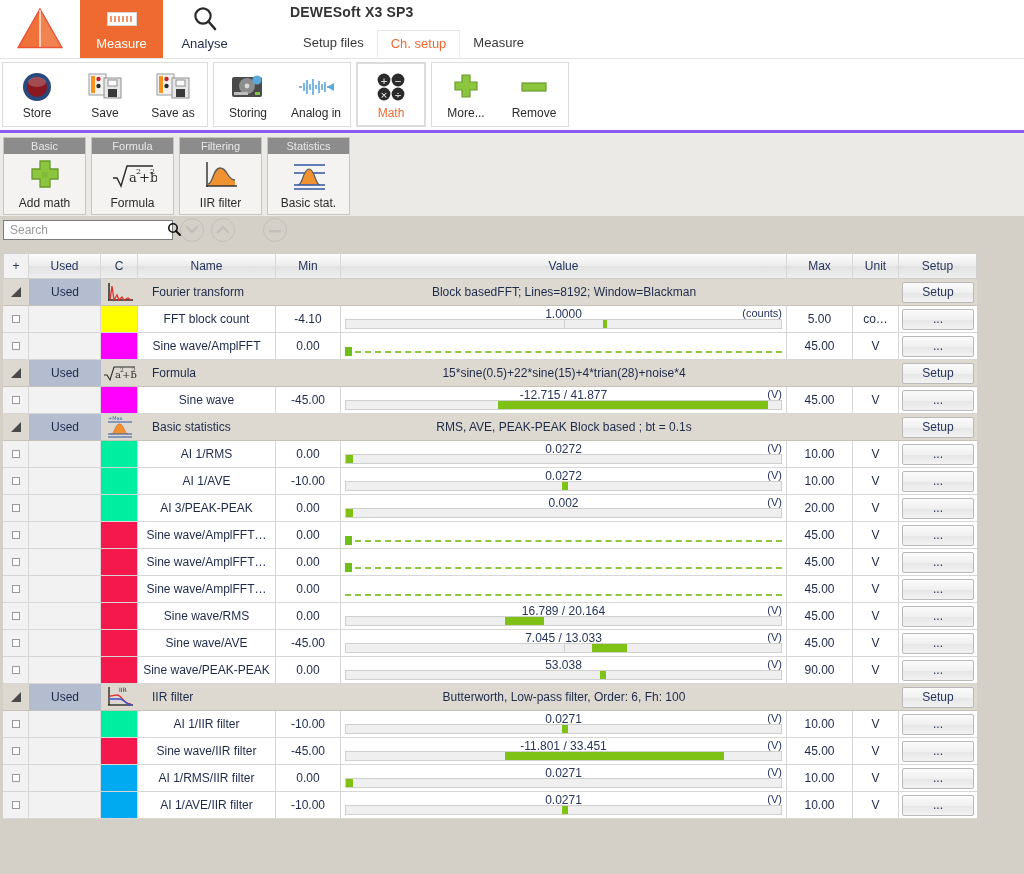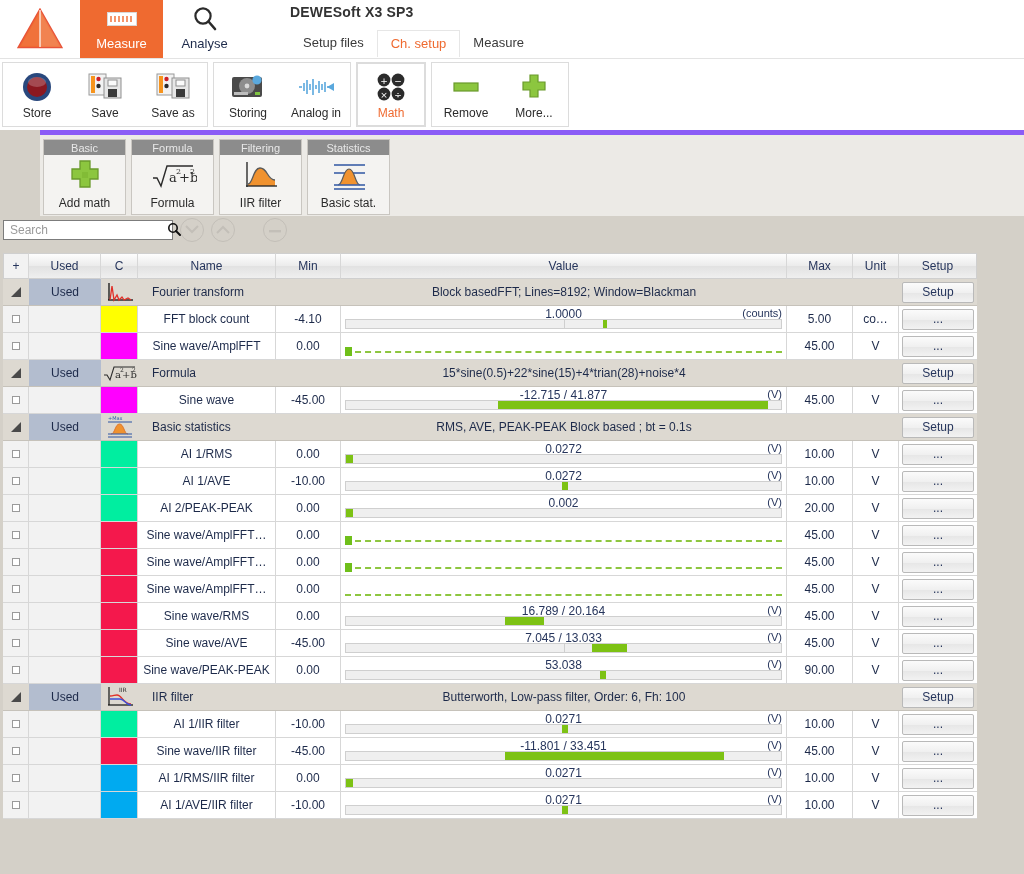--- a/index.html
+++ b/index.html
@@ -40,21 +40,21 @@
   .rgroup { display:flex; border:1px solid #dcdcdc; margin-right:5px; background:#fff; }
   .rbtn {
     width:68px; display:flex; flex-direction:column; align-items:center; justify-content:space-between;
     padding:6px 2px 5px; cursor:pointer; font-size:12px; color:#2b2b2b; border:1px solid transparent;
   }
   .rbtn.sel { border:1px solid #dcdcdc; background:#fff; color:#ef6a30; }
   .rbtn .ric { height:34px; display:flex; align-items:center; justify-content:center; }
   .ribbon-filler { flex:1; }
 
   
-  .mathbar { height:86px; background:#eceae6; border-top:5px solid #8b5cf6; display:flex; padding:4px 3px 1px;margin-left:40px; }
+  .mathbar { height:86px; background:#eceae6; border-top:3px solid #8b5cf6; display:flex; padding:4px 3px 1px; }
   .mgroup { width:83px; margin-right:5px; border:1px solid #c9c6c1; background:#f4f3f1; display:flex; flex-direction:column; }
   .mgroup-title {
     height:16px; background:#8c8c8c; color:#e8e8e8; font-size:11px;
     display:flex; align-items:center; justify-content:center;
   }
   .mgroup-body { flex:1; display:flex; flex-direction:column; align-items:center; justify-content:center; padding-bottom:4px; }
   .mgroup-body .mic { height:40px; display:flex; align-items:center; justify-content:center; }
   .mgroup-body .mlbl { font-size:12px; color:#2b2b2b; margin-top:1px; }
   .mathbar-filler { flex:1; }
 
@@ -279,32 +279,32 @@
         </svg>
       </span>
       <span>Math</span>
     </div>
   </div>
 
   <div class="rgroup">
     <div class="rbtn">
       <span class="ric">
         <svg width="30" height="28" viewBox="0 0 30 28">
-          <rect x="3" y="10" width="24" height="8" fill="#8cc63f" stroke="#6a9a2c" stroke-width="1.2"></rect>
-        </svg>
-      </span>
-      <span>Remove</span>
+          <path d="M11 2 h8 v7 h7 v8 h-7 v7 h-8 v-7 h-7 v-8 h7 z" fill="#8cc63f" stroke="#6a9a2c" stroke-width="1.2"></path>
+        </svg>
+      </span>
+      <span>More...</span>
     </div>
     <div class="rbtn">
       <span class="ric">
         <svg width="30" height="28" viewBox="0 0 30 28">
-          <path d="M11 2 h8 v7 h7 v8 h-7 v7 h-8 v-7 h-7 v-8 h7 z" fill="#8cc63f" stroke="#6a9a2c" stroke-width="1.2"></path>
-        </svg>
-      </span>
-      <span>More...</span>
+          <rect x="3" y="10" width="24" height="8" fill="#8cc63f" stroke="#6a9a2c" stroke-width="1.2"></rect>
+        </svg>
+      </span>
+      <span>Remove</span>
     </div>
   </div>
 
   <div class="ribbon-filler"></div>
 </div>
 
 <div class="mathbar">
 
   <div class="mgroup">
     <div class="mgroup-title">Basic</div>
@@ -584,21 +584,21 @@
         <div class="c-setup">
           <div class="btn-setup">...</div>
         </div>
       </div>
       <div class="row">
         <div class="c-plus">
           <span class="minibox"></span>
         </div>
         <div class="c-used" style="background:#f2f2f2;"></div>
         <div class="c-color" style="background:#00eea0;"></div>
-        <div class="c-name">AI 2/PEAK-PEAK</div>
+        <div class="c-name">AI 3/PEAK-PEAK</div>
         <div class="c-min">0.00</div>
         <div class="c-value">
           <div class="vc-num">0.002</div>
           <div class="vc-unit">(V)</div>
           <div class="vc-track">
             <div class="vc-fill" style="left:0%;width:1.5%;"></div>
           </div>
         </div>
         <div class="c-max">20.00</div>
         <div class="c-unit">V</div>

